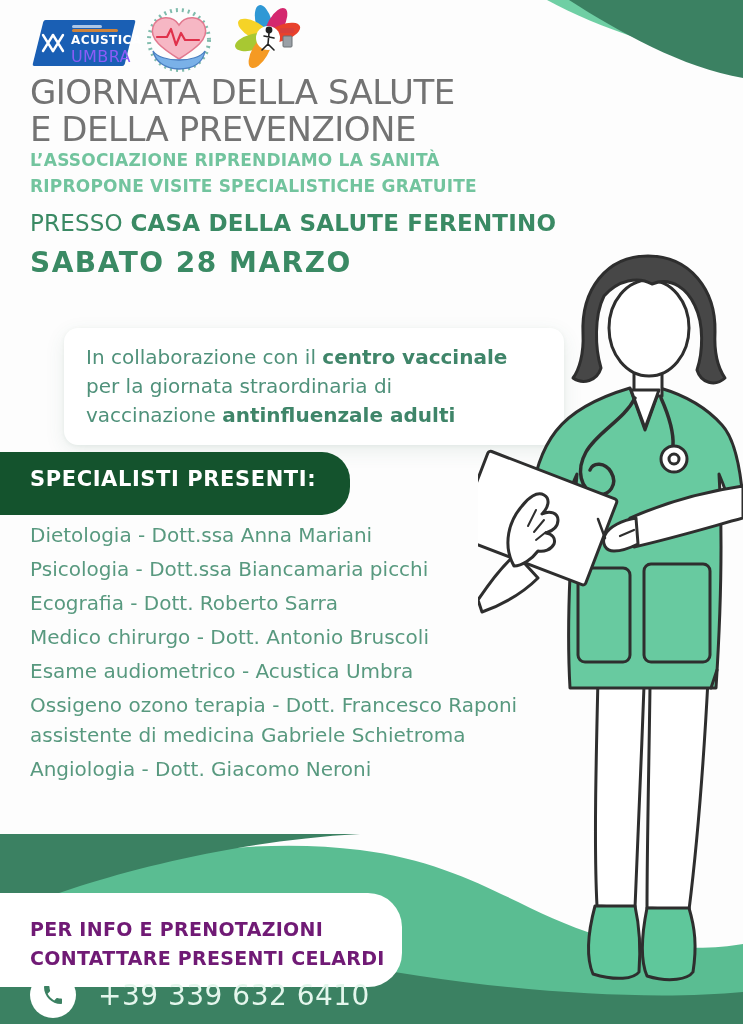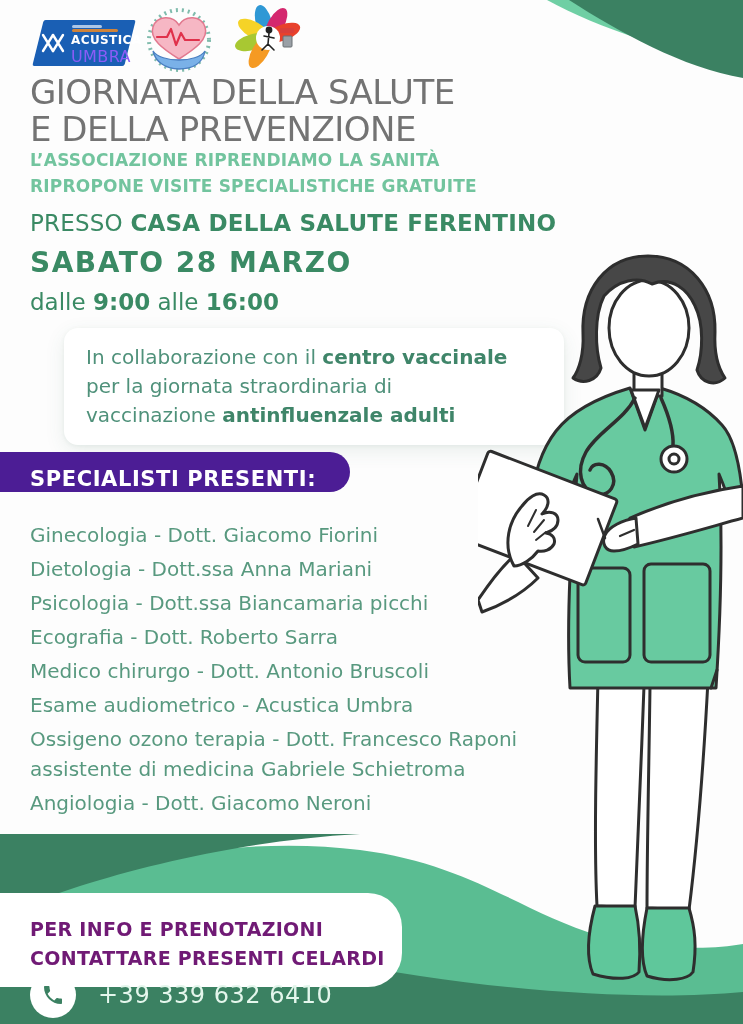--- a/index.html
+++ b/index.html
@@ -30,38 +30,38 @@
   
   .collab{
     position:absolute;left:24px;top:328px;width:456px;
     background:#ffffff;border-radius:14px;padding:15px 22px;
     box-shadow:0 6px 20px rgba(60,110,90,.10), 0 1px 4px rgba(60,110,90,.08);
     color:#4f917a;font-size:20px;line-height:1.45;margin-left:40px;
   }
   .collab b{color:#3f8569;}
   
   .badge{
-    position:absolute;left:0;top:452px;height:40px;line-height:54px;
-    background:#4c1d95;color:#fff;font-weight:bold;font-size:21px;letter-spacing:.6px;
+    position:absolute;left:0;top:452px;height:63px;line-height:54px;
+    background:#14532d;color:#fff;font-weight:bold;font-size:21px;letter-spacing:.6px;
     padding:0 34px 0 30px;border-radius:0 28px 28px 0;
   }
   .speclist{position:absolute;left:30px;top:520px;width:575px;margin:0;padding:0;list-style:none;
     color:#58997f;font-size:20px;line-height:1.5;}
   .speclist li{margin-bottom:4px;}
   
   .wave{position:absolute;left:0;top:834px;width:743px;height:190px;}
   .corner{position:absolute;right:0;top:0;width:200px;height:92px;}
   .info-pill{
     position:absolute;left:0;top:893px;width:372px;background:#ffffff;
     border-radius:0 34px 34px 0;padding:22px 0 13px 30px;
     color:#701a75;font-weight:bold;font-size:19px;line-height:1.55;letter-spacing:.3px;
   }
   .phone-row{position:absolute;left:30px;top:970px;height:50px;display:flex;align-items:center;}
   .phone-ic{width:46px;height:46px;border-radius:50%;background:#ffffff;display:flex;align-items:center;justify-content:center;}
-  .phone-num{margin-left:22px;color:#e4f6ec;font-size:24px;letter-spacing:.5px;}
+  .phone-num{margin-left:22px;color:#e4f6ec;font-size:28px;letter-spacing:.5px;}
   .nurse{position:absolute;left:478px;top:248px;width:265px;height:745px;}
 </style>
 </head>
 <body>
 
 <div class="poster">
 
   <svg class="corner" viewBox="0 0 200 92" preserveAspectRatio="none">
     <path d="M4,0 L200,0 L200,62 C130,54 56,28 4,0 Z" fill="#6fcfa4"></path>
     <path d="M26,0 L200,0 L200,78 C140,68 76,32 26,0 Z" fill="#3b8162"></path>
@@ -114,36 +114,29 @@
   </div>
   <div class="subtitle">
     <div>L’ASSOCIAZIONE RIPRENDIAMO LA SANITÀ</div>
     <div>RIPROPONE VISITE SPECIALISTICHE GRATUITE</div>
   </div>
 
   <div class="presso">
     <span>PRESSO</span>&nbsp;<b>CASA DELLA SALUTE FERENTINO</b>
   </div>
   <div class="date">SABATO 28 MARZO</div>
-  <div class="time">
-    <span>dalle</span>
-    <b>9:00</b>
-    <span>alle</span>
-    <b>16:00</b>
-  </div>
 
   <div class="collab">
     <div><span>In collaborazione con il </span><b>centro vaccinale</b></div>
     <div>per la giornata straordinaria di</div>
     <div><span>vaccinazione </span><b>antinfluenzale adulti</b></div>
   </div>
 
   <div class="badge">SPECIALISTI PRESENTI:</div>
   <ul class="speclist">
-    <li>Ginecologia - Dott. Giacomo Fiorini</li>
     <li>Dietologia - Dott.ssa Anna Mariani</li>
     <li>Psicologia - Dott.ssa Biancamaria picchi</li>
     <li>Ecografia - Dott. Roberto Sarra</li>
     <li>Medico chirurgo - Dott. Antonio Bruscoli</li>
     <li>Esame audiometrico - Acustica Umbra</li>
     <li>Ossigeno ozono terapia - Dott. Francesco Raponi assistente di medicina Gabriele Schietroma</li>
     <li>Angiologia - Dott. Giacomo Neroni</li>
   </ul>
 
   <svg class="wave" viewBox="0 0 743 190" preserveAspectRatio="none">

